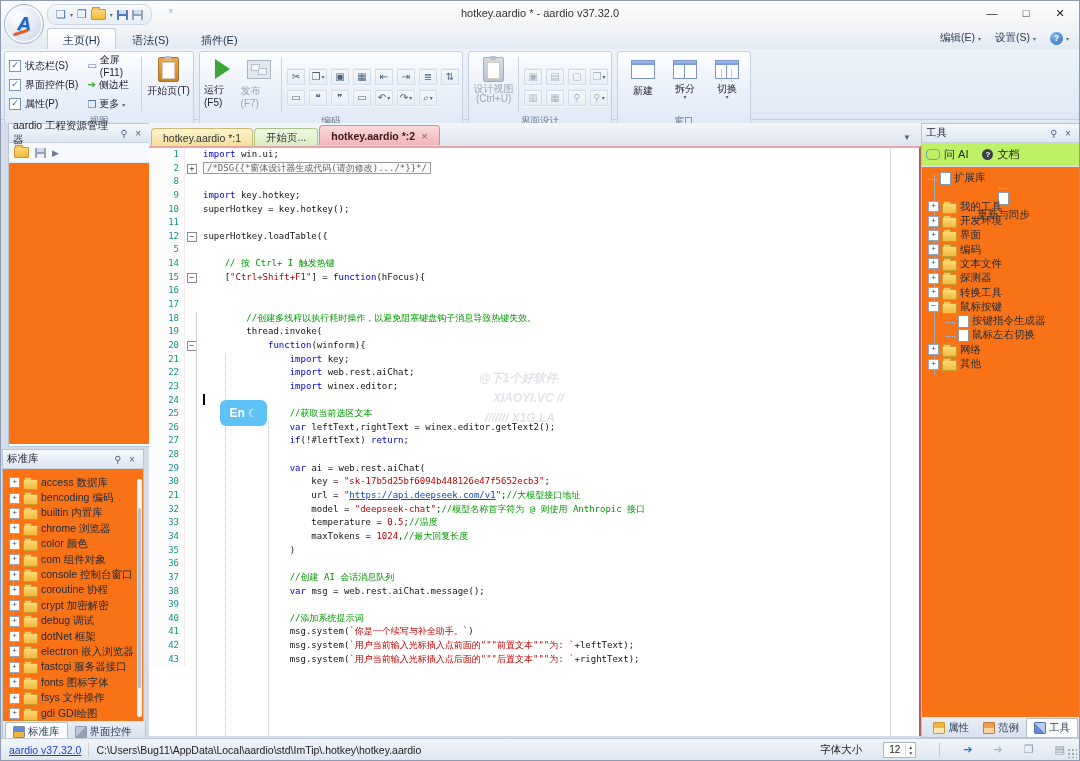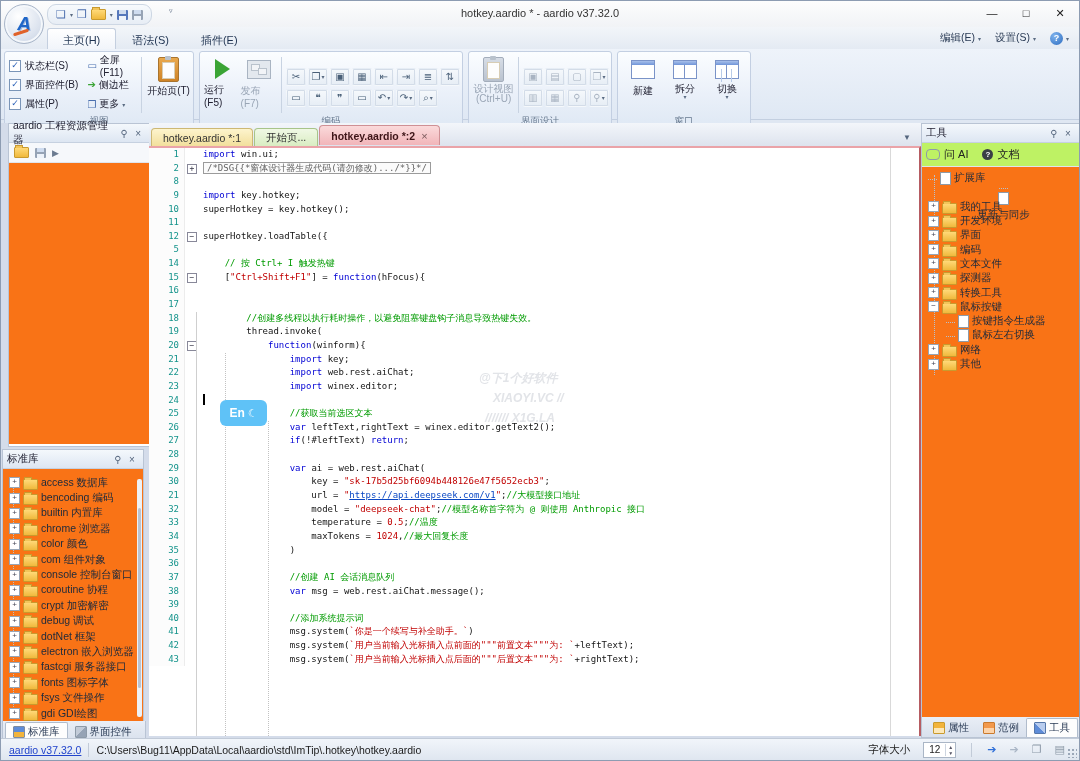--- a/index.html
+++ b/index.html
@@ -114,21 +114,21 @@
   .imebadge{position:absolute;left:71px;top:252px;width:47px;height:26px;border-radius:6px;background:var(--ime_badge);
             color:#fff;display:flex;align-items:center;justify-content:center;gap:3px;font-size:12px;font-weight:bold;z-index:5;}
   .imebadge .moon{font-size:11px;font-weight:normal;}
   .watermark{position:absolute;left:330px;top:220px;font-size:12px;font-weight:bold;color:#e2e4e8;line-height:20px;z-index:4;font-style:italic;}
   
   .statusbar{position:absolute;left:0;bottom:0;width:100%;height:21px;background:linear-gradient(#f1f5fa,#dfe6f0);
              border-top:1px solid #c2cbd8;display:flex;align-items:center;font-size:10.5px;color:#222;}
   .ssep{width:1px;height:14px;background:#c2cbd8;margin:0 7px;}
   .slink{color:var(--link);text-decoration:underline;margin-left:8px;}
   .spath{color:#1a1a1a;}
-  .sright{margin-left:auto;display:flex;align-items:center;gap:13px;padding-right:14px;}
+  .sright{margin-left:auto;display:flex;align-items:center;gap:21px;padding-right:14px;}
   .spin{display:flex;align-items:center;border:1px solid #aab6c6;background:#fff;height:14px;}
   .spin .val{padding:0 5px;font-size:10px;}
   .spin .arr{display:flex;flex-direction:column;border-left:1px solid #cdd5e0;}
   .spin .arr span{font-size:5px;line-height:6px;padding:0 2px;color:#556;}
   .sico{font-size:11px;}
   .grip{position:absolute;right:2px;bottom:2px;width:10px;height:10px;
         background:radial-gradient(circle,#9aa7b8 1px,transparent 1.2px) 0 0/4px 4px;}
 </style>
 </head>
 <body>

